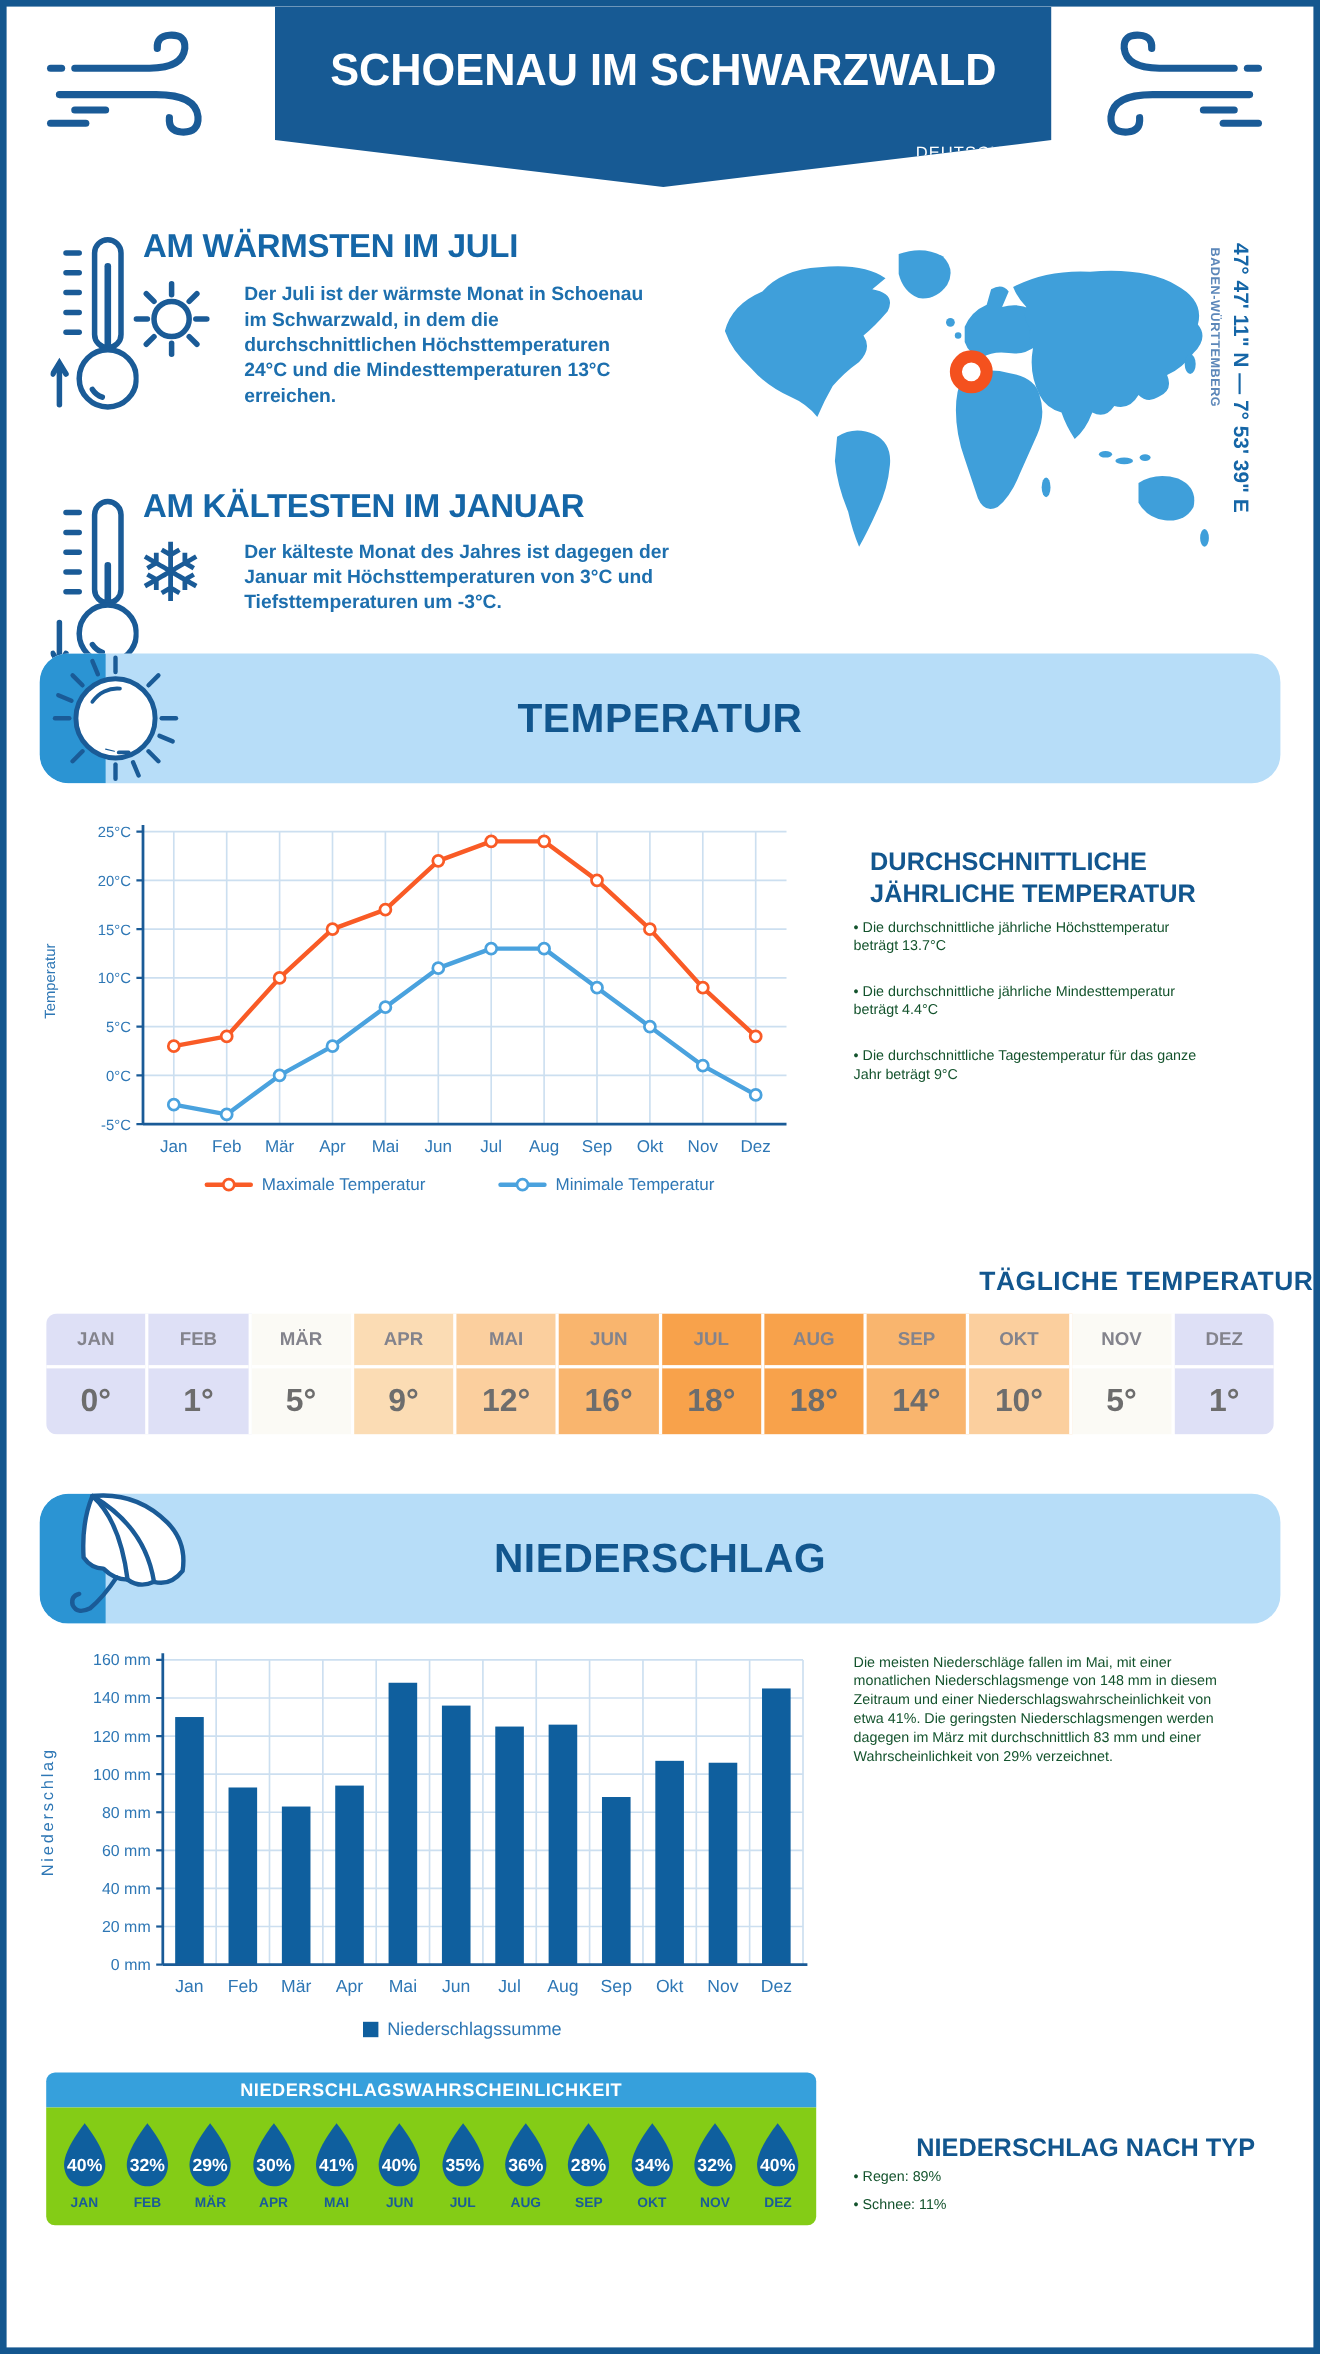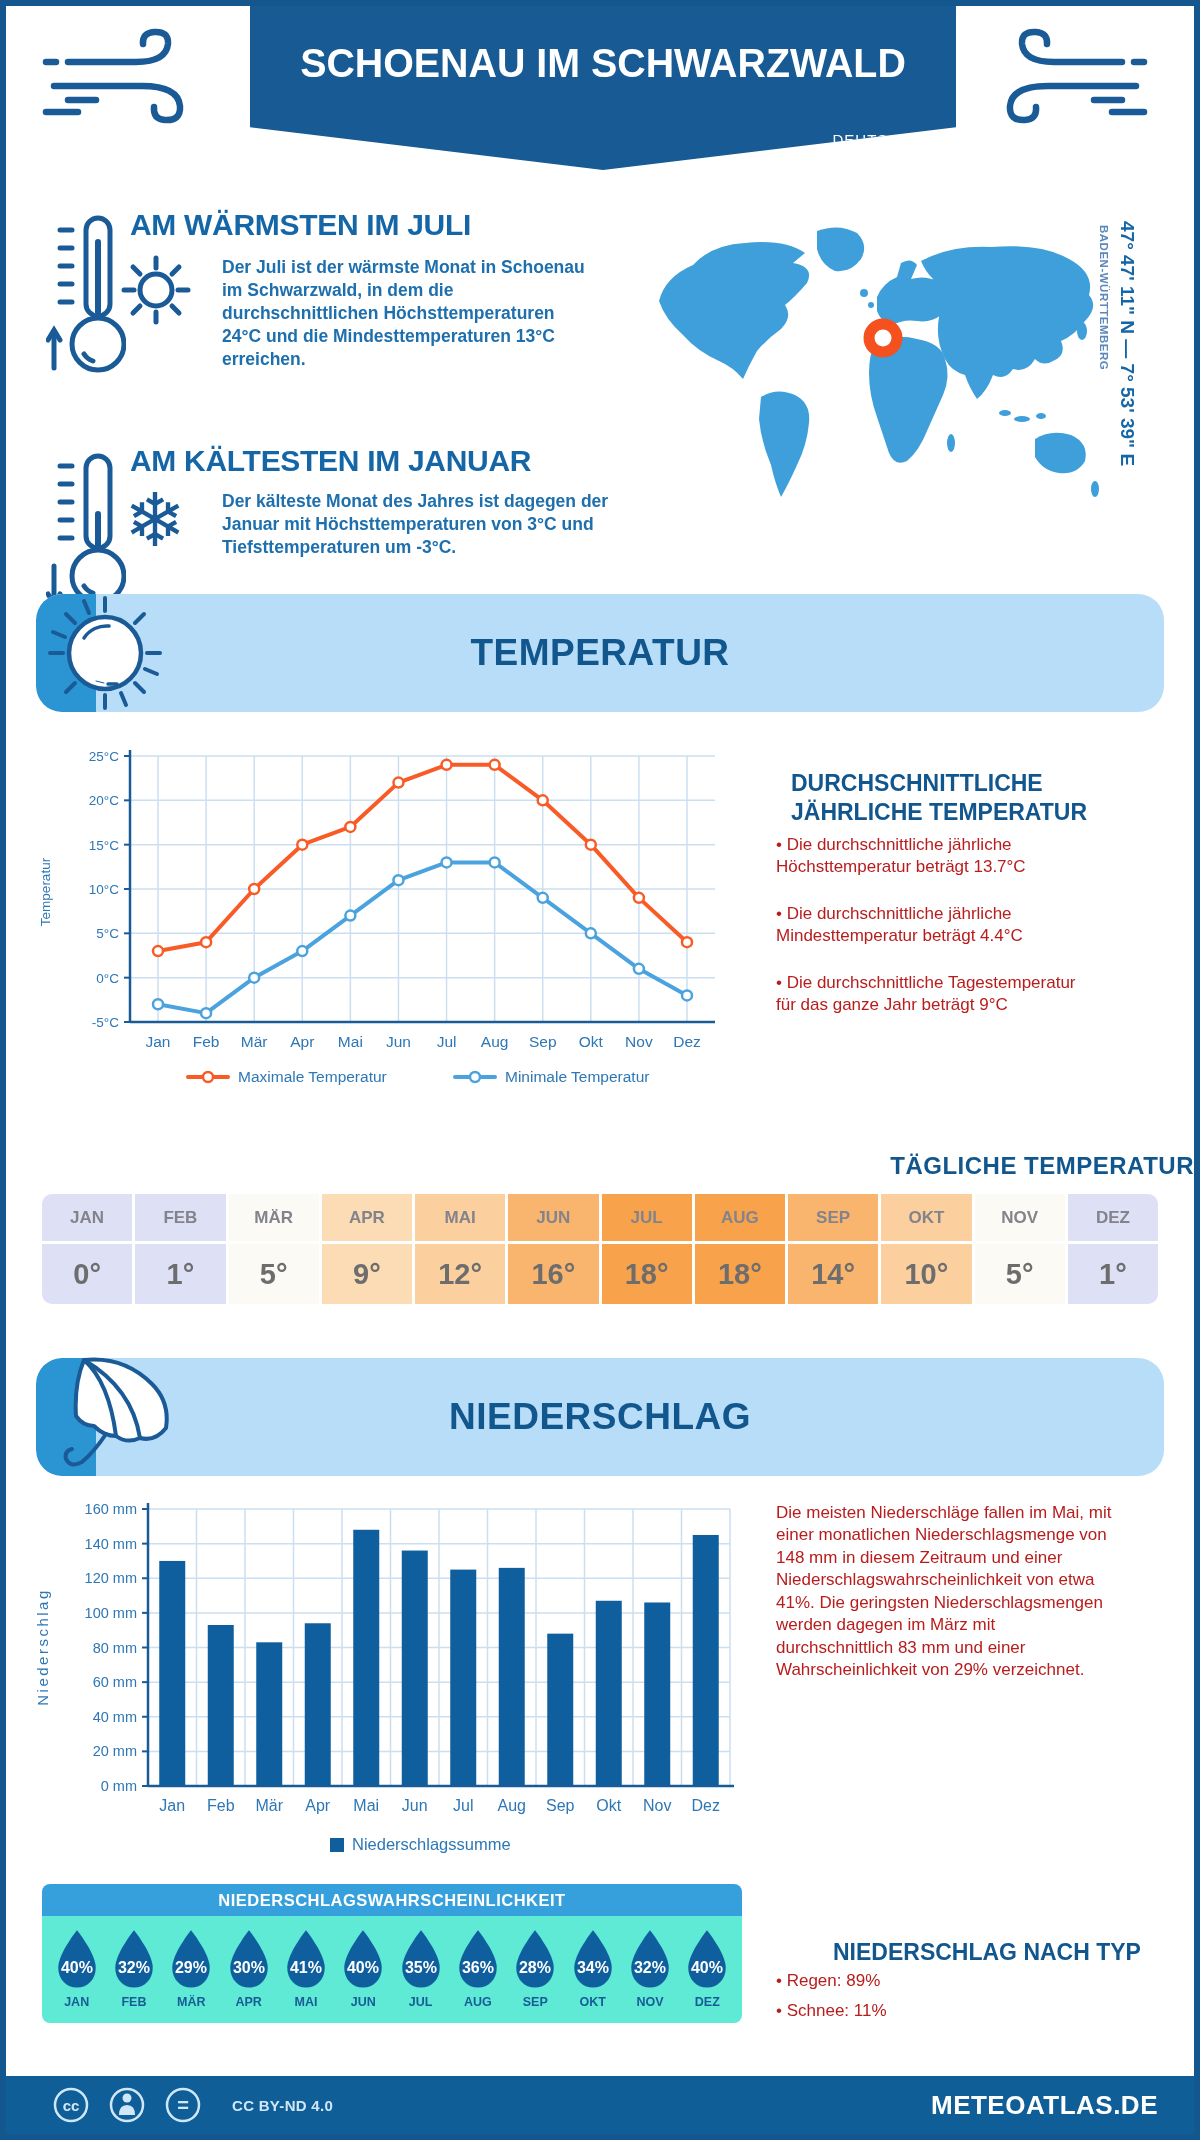--- a/index.html
+++ b/index.html
@@ -28,37 +28,37 @@
   
   .banner{position:absolute;left:30px;width:1128px;height:118px;background:#b7ddf8;border-radius:26px;overflow:hidden;}
   .banner .strip{position:absolute;left:0;top:0;bottom:0;width:60px;background:#2b94d3;border-radius:26px 0 0 26px;}
   .banner-title{position:absolute;left:0;width:100%;text-align:center;color:#12568e;
                 font-size:37px;font-weight:700;letter-spacing:.5px;}
   .banner-icon{position:absolute;z-index:2;}
   
   .chart{position:absolute;}
   
   .col-head{position:absolute;color:#12568e;font-weight:700;font-size:23px;line-height:1.25;margin-left:15px;}
-  .col-text{position:absolute;color:#b91c1c;font-size:17px;line-height:1.32;}
+  .col-text{position:absolute;color:#14532d;font-size:13px;line-height:1.32;}
   .col-text p{margin:0 0 24px 0;}
   
   .daily-title{position:absolute;left:0;top:1146px;width:100%;text-align:right;color:#12568e;
                font-size:24px;font-weight:700;letter-spacing:.5px;}
   .mtable{position:absolute;left:36px;top:1188px;width:1116px;height:110px;display:flex;
           border-radius:10px;overflow:hidden;}
   .mt-col{flex:1;display:flex;flex-direction:column;border-right:3px solid #fff;}
   .mt-col:last-child{border-right:none;}
   .mt-m{height:47px;line-height:47px;text-align:center;font-size:17px;font-weight:700;color:#83838c;
         border-bottom:3px solid #fff;}
   .mt-v{flex:1;display:flex;align-items:center;justify-content:center;font-size:29px;font-weight:700;color:#6d6d6d;}
   
   .prob{position:absolute;left:36px;top:1878px;width:700px;}
   .prob-head{height:32px;line-height:32px;background:#36a0dc;color:#fff;text-align:center;
              font-size:16.5px;font-weight:700;letter-spacing:.5px;border-radius:8px 8px 0 0;}
-  .prob-body{background:#5eead4;border-radius:0 0 8px 8px;padding:12px 6px 14px 6px;display:flex;justify-content:space-between;}
+  .prob-body{background:#84cc16;border-radius:0 0 8px 8px;padding:12px 6px 14px 6px;display:flex;justify-content:space-between;}
   .drop-col{flex:1;display:flex;flex-direction:column;align-items:center;}
   .drop-col svg{width:50px;height:64px;}
   .drop-m{margin-top:3px;font-size:12.5px;font-weight:700;color:#1a5b97;}
   
   .footer{position:absolute;left:0;right:0;bottom:0;height:58px;background:#0f5e97;display:flex;
           align-items:center;padding:0 36px 0 44px;box-sizing:border-box;}
   .footer .lic{color:#cfe7f8;font-size:15px;font-weight:700;margin-left:14px;letter-spacing:.3px;}
   .footer .spacer{flex:1;}
   .footer .site{color:#fff;font-size:26px;font-weight:700;letter-spacing:.5px;}
 </style>
@@ -509,30 +509,14 @@
         <div class="drop-col">
           <svg viewBox="0 0 44 58">
             <path d="M22 2 C22 2 5 23 5 36 C5 46.5 12.6 54 22 54 C31.4 54 39 46.5 39 36 C39 23 22 2 22 2 Z" fill="#0f5f9e"></path>
             <text x="22" y="41" text-anchor="middle" fill="#ffffff" font-size="14.5" font-weight="700" font-family="Liberation Sans,sans-serif">40%</text>
           </svg>
           <div class="drop-m">DEZ</div>
         </div>
       </div>
   </div>
 
-  <div class="footer">
-    <svg width="168" height="42" viewBox="0 0 168 42">
-      <g fill="none" stroke="#cfe7f8" stroke-width="2.5">
-        <circle cx="21" cy="21" r="16"></circle>
-          <circle cx="77" cy="21" r="16"></circle>
-          <circle cx="133" cy="21" r="16"></circle>
-      </g>
-      <text x="21" y="27" text-anchor="middle" fill="#cfe7f8" font-family="Liberation Sans,sans-serif" font-size="15" font-weight="700">cc</text>
-      <circle cx="77" cy="14" r="4.5" fill="#cfe7f8"></circle>
-      <path d="M69 31 Q69 21 77 21 Q85 21 85 31 Z" fill="#cfe7f8"></path>
-      <text x="133" y="28" text-anchor="middle" fill="#cfe7f8" font-family="Liberation Sans,sans-serif" font-size="20" font-weight="700">=</text>
-    </svg>
-    <span class="lic">CC BY-ND 4.0</span>
-    <span class="spacer"></span>
-    <span class="site">METEOATLAS.DE</span>
-  </div>
 
 </div>
 
 </body></html>

